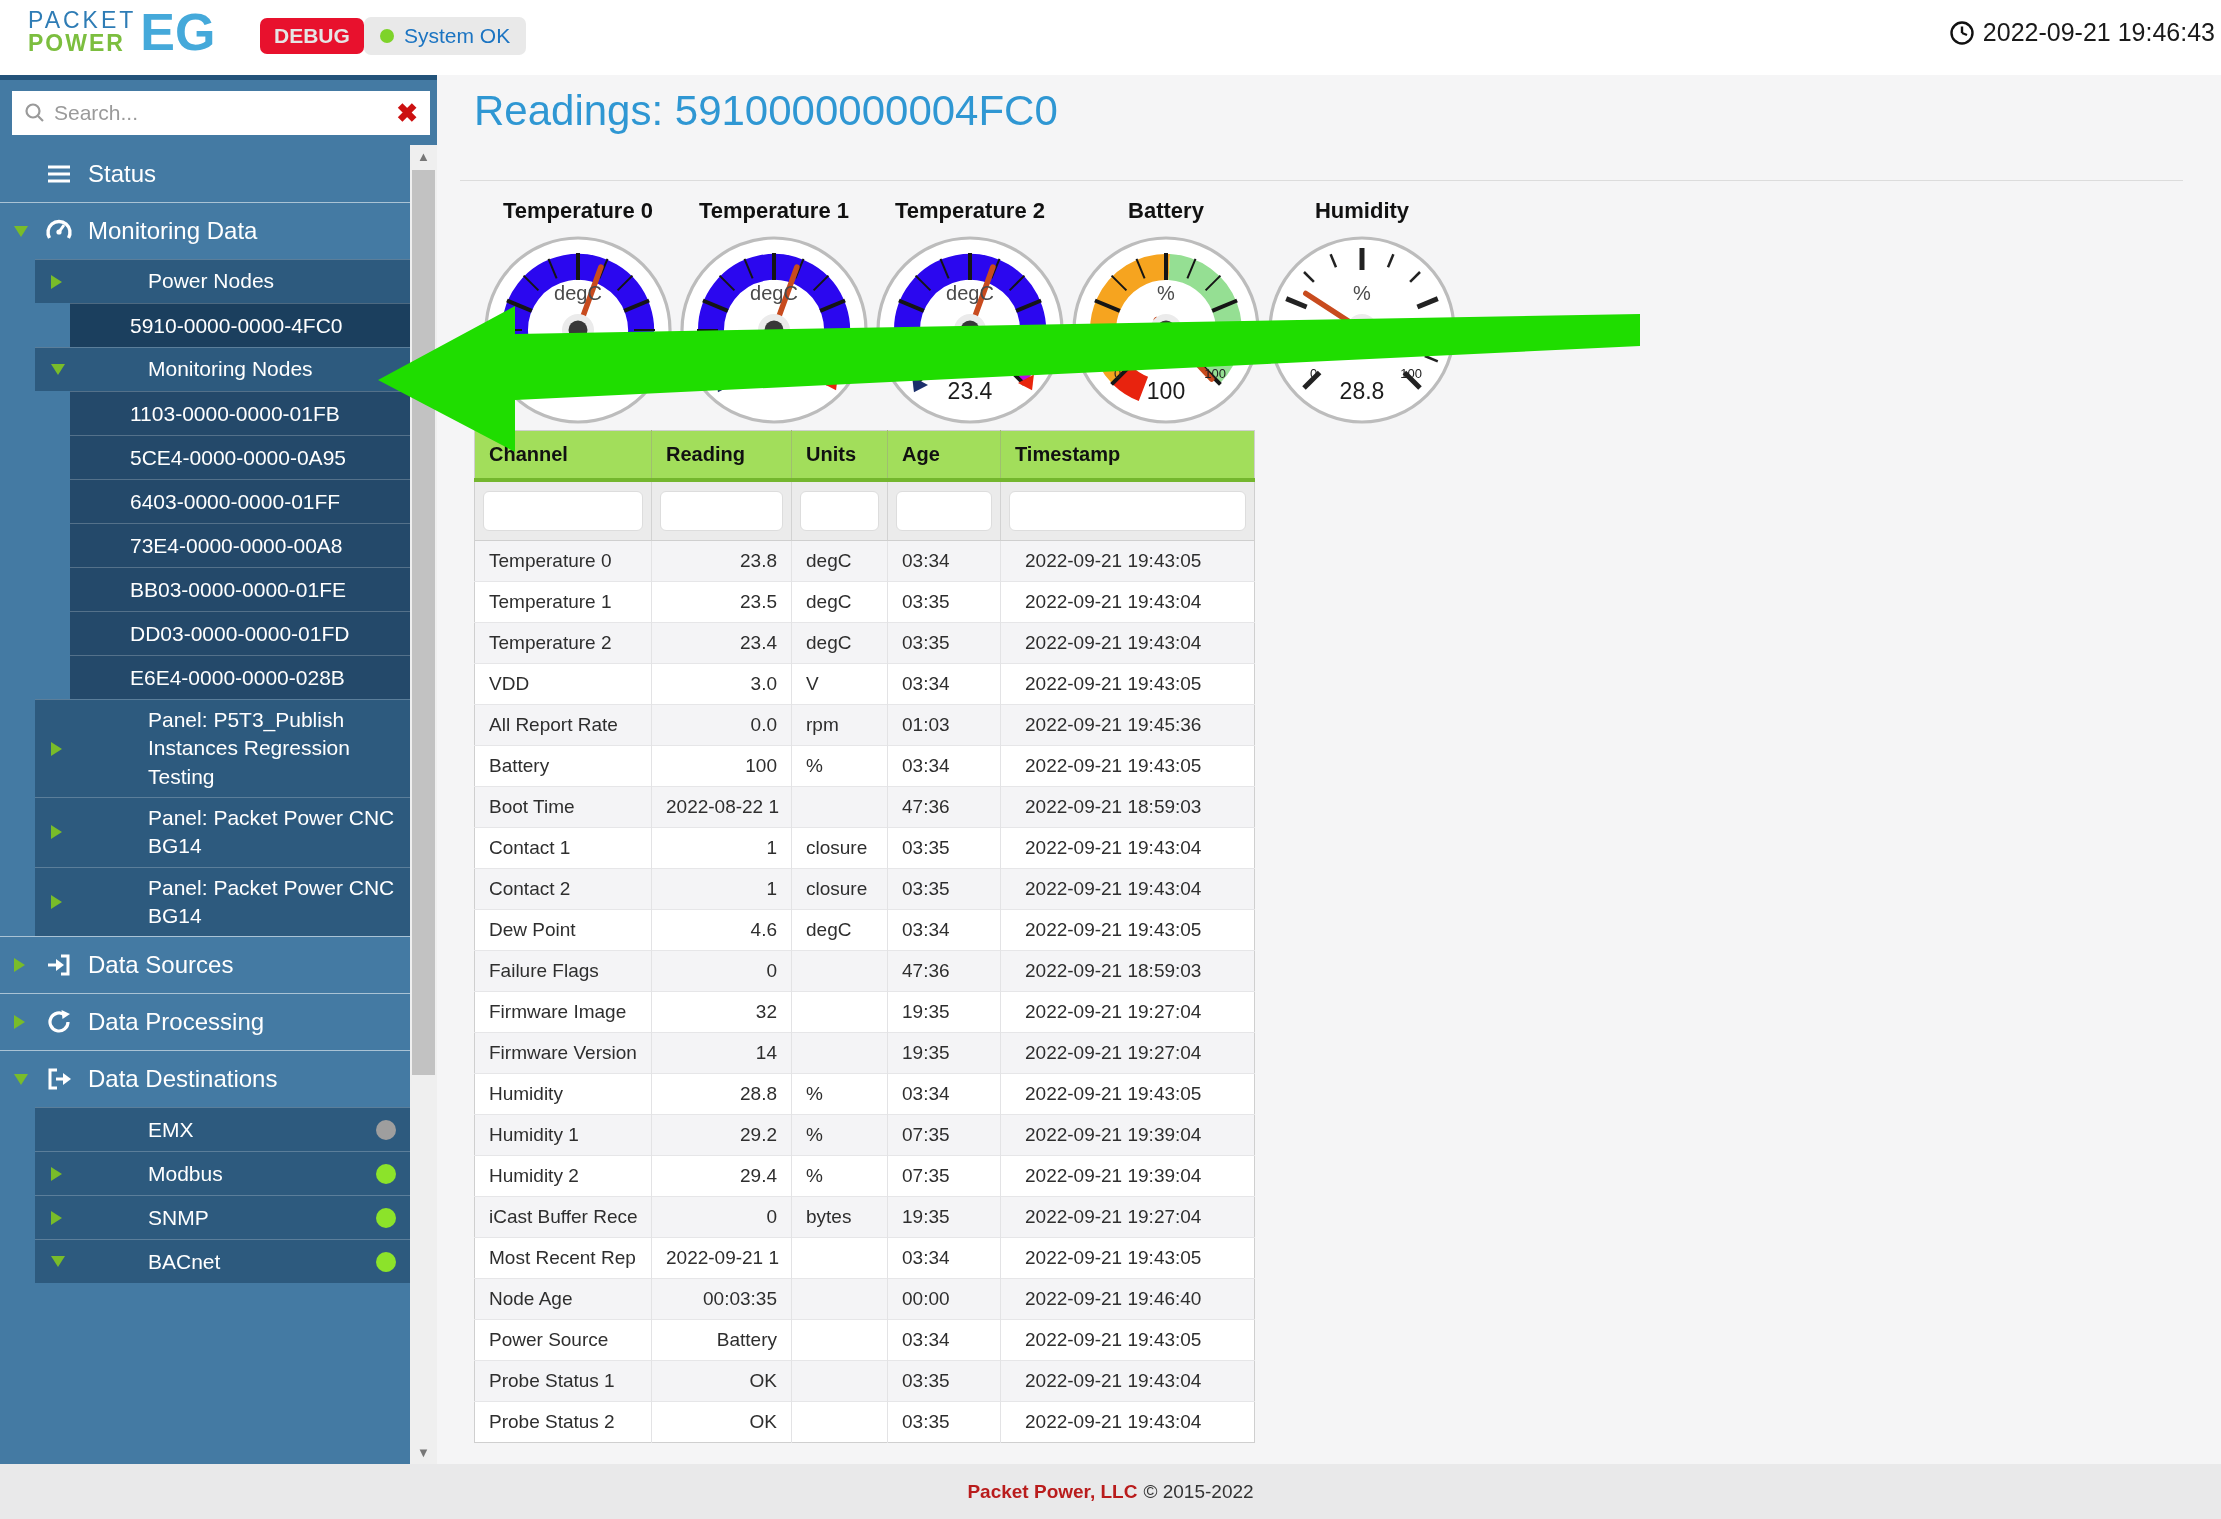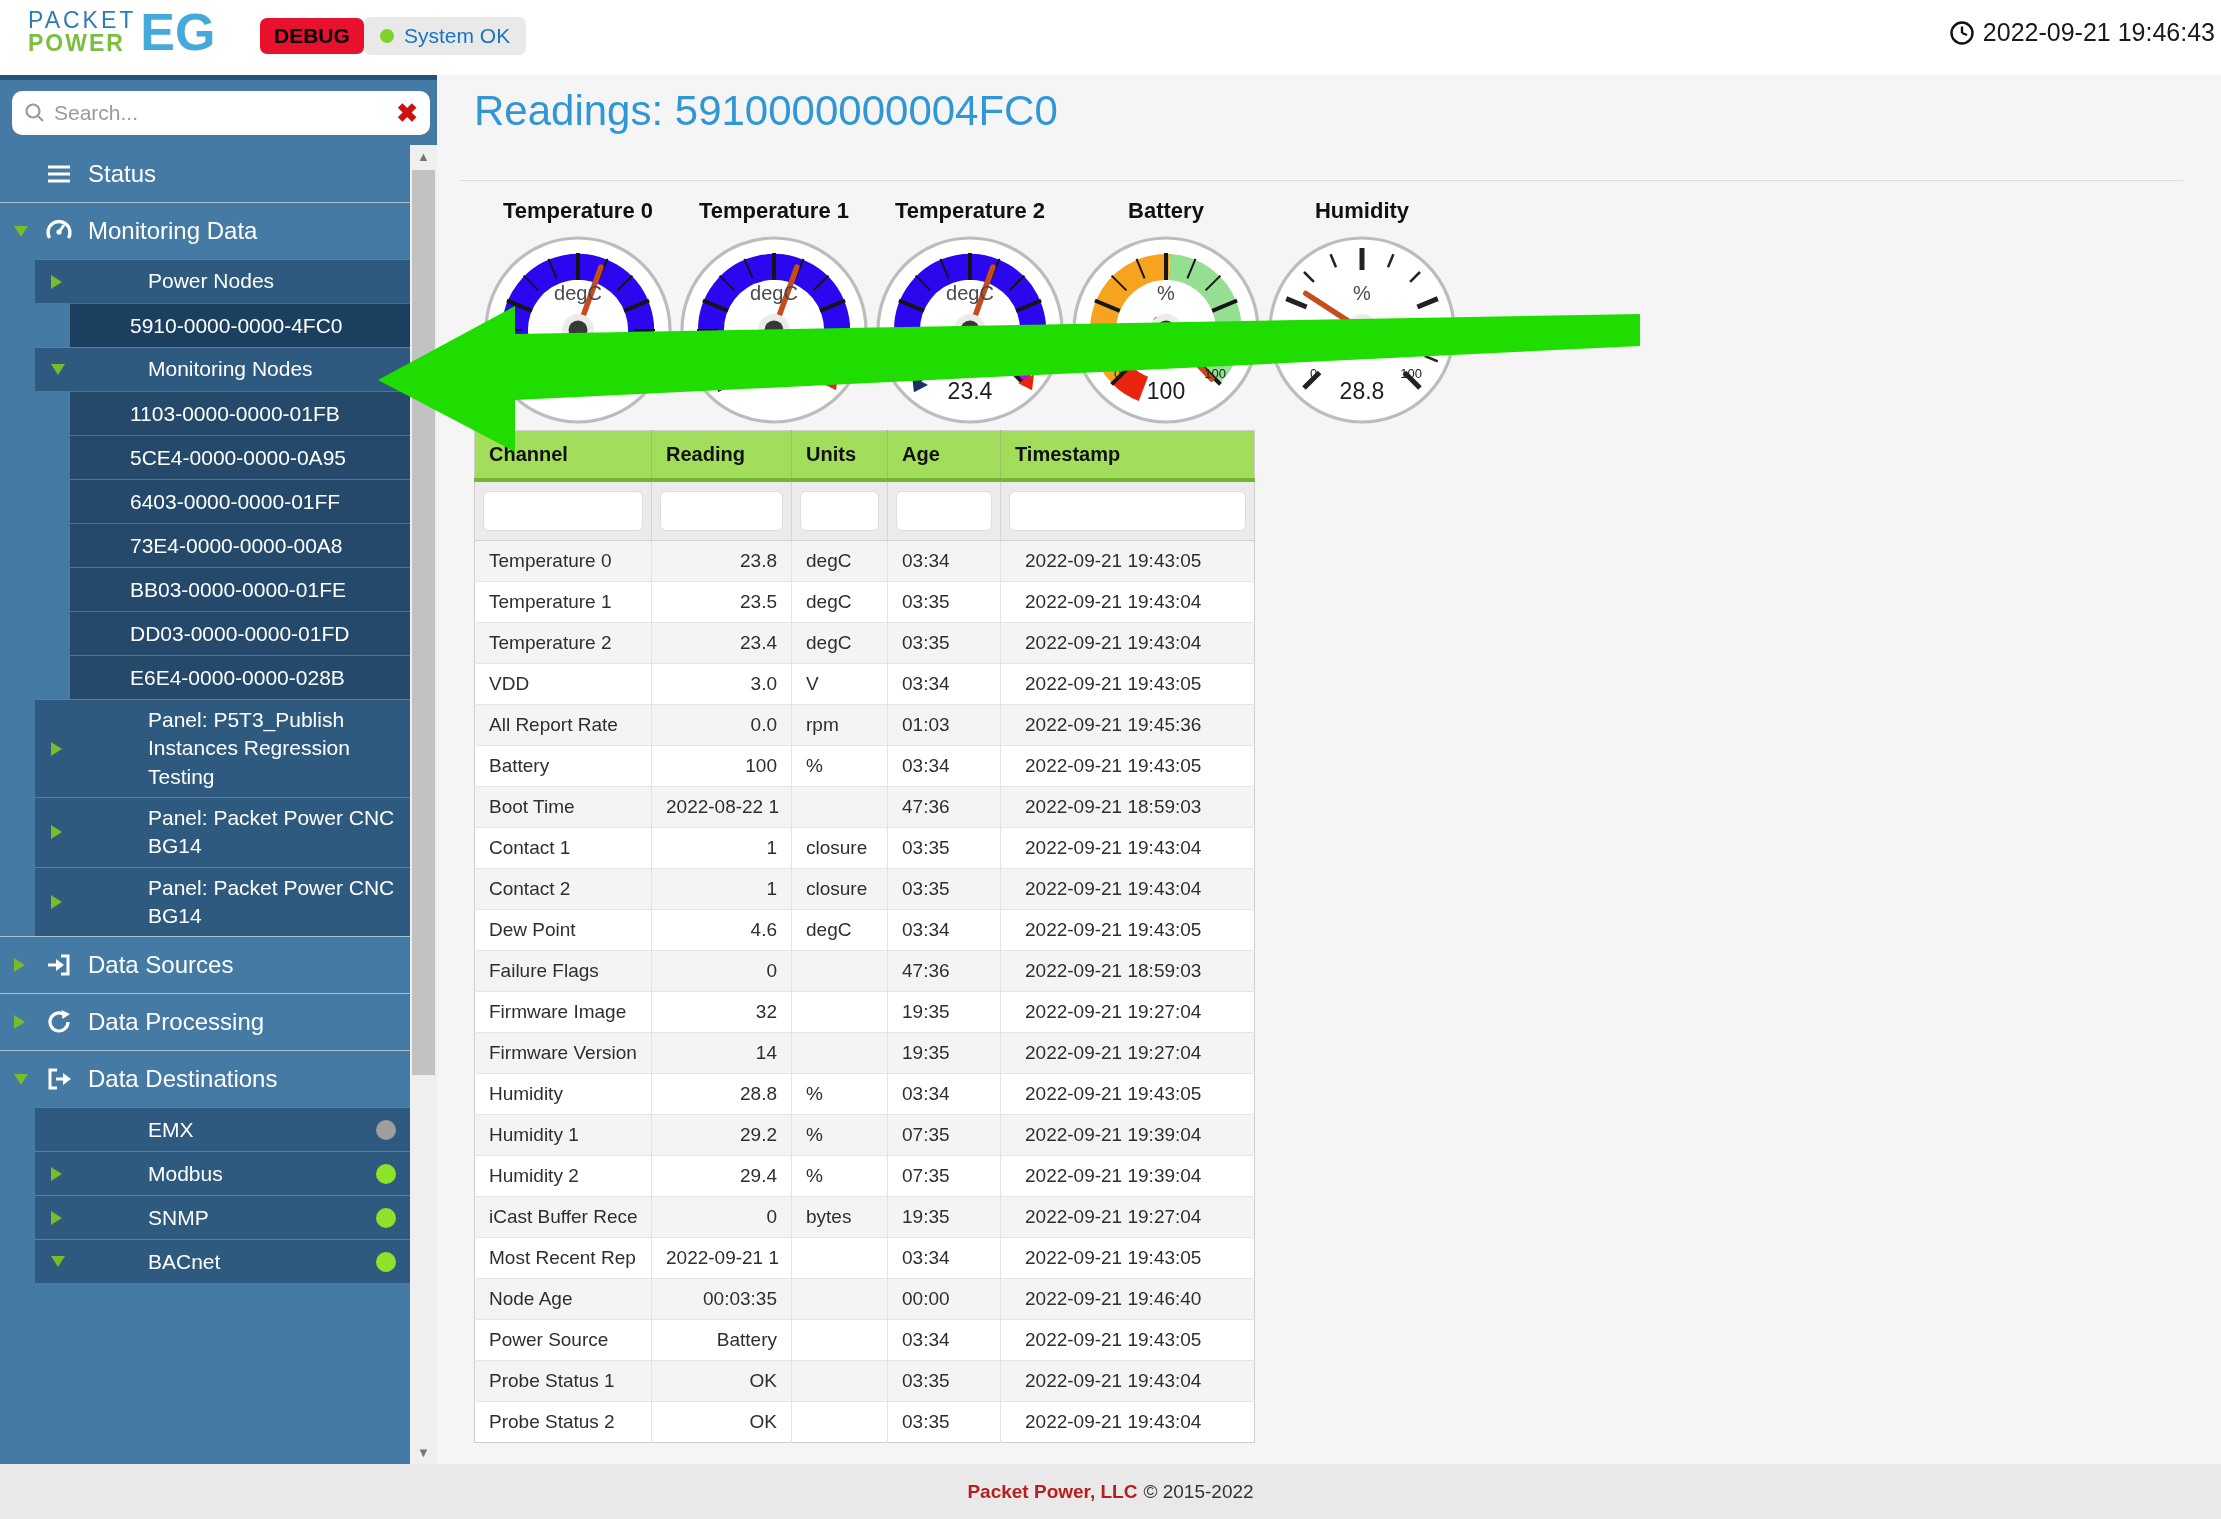--- a/index.html
+++ b/index.html
@@ -11,34 +11,34 @@
   body{background:#fff;}
   #page{position:relative;width:2221px;height:1519px;overflow:hidden;background:#fff;}
 
   
   .topbar{position:absolute;left:12px;top:0;width:100%;height:75px;background:#fff;z-index:5;}
   .logo{position:absolute;left:16px;top:6px;display:flex;align-items:center;cursor:pointer;}
   .logo-stack{display:flex;flex-direction:column;line-height:1.0;}
   .logo-l1{font-size:23px;letter-spacing:3px;color:#2e7cb5;font-weight:400;}
   .logo-l2{font-size:23px;letter-spacing:2px;color:#7cbe3f;font-weight:700;}
   .logo-eg{font-size:52px;font-weight:700;color:#45a9da;margin-left:4px;line-height:1;}
-  .debug-badge{position:absolute;left:248px;top:18px;background:var(--debug);color:#000000;
+  .debug-badge{position:absolute;left:248px;top:18px;background:var(--debug);color:#e5e5e5;
     font-weight:700;font-size:21px;padding:6px 14px;border-radius:7px;}
   .system-pill{position:absolute;left:352px;top:17px;background:#e9e9e9;border-radius:7px;
     height:38px;display:flex;align-items:center;padding:0 16px;gap:10px;}
   .system-dot{width:14px;height:14px;border-radius:50%;background:#7ed32a;}
   .system-text{color:#1b74c2;font-size:21px;}
   .clock-wrap{position:absolute;right:18px;top:18px;display:flex;align-items:center;gap:8px;
     color:#1a1a1a;font-size:25px;}
 
   
   .sidebar{position:absolute;left:0;top:75px;width:437px;bottom:55px;background:var(--sb-base);
     border-top:5px solid #23537a;z-index:4;}
   .search-wrap{position:absolute;left:12px;top:11px;width:418px;height:44px;background:#fff;
-    border-radius:10px;display:flex;align-items:center;padding:0 12px;gap:8px;}
+    border-radius:0;display:flex;align-items:center;padding:0 12px;gap:8px;}
   .search-wrap input{flex:1;border:none;outline:none;font-size:21px;color:#333;background:transparent;}
   .search-wrap input::placeholder{color:#9a9a9a;}
   .clear-x{color:#cc1111;font-size:26px;font-weight:700;line-height:1;cursor:pointer;}
   .nav{position:absolute;left:0;top:65px;width:410px;}
   .nv{position:relative;color:#fff;cursor:pointer;}
   .nv .lbl{display:block;}
   .lv1{background:var(--sb-base);min-height:57px;border-top:1px solid rgba(255,255,255,.55);
     display:flex;align-items:center;font-size:24px;}
   .lv1.first{border-top:none;}
   .lv1 .lbl{margin-left:14px;}

